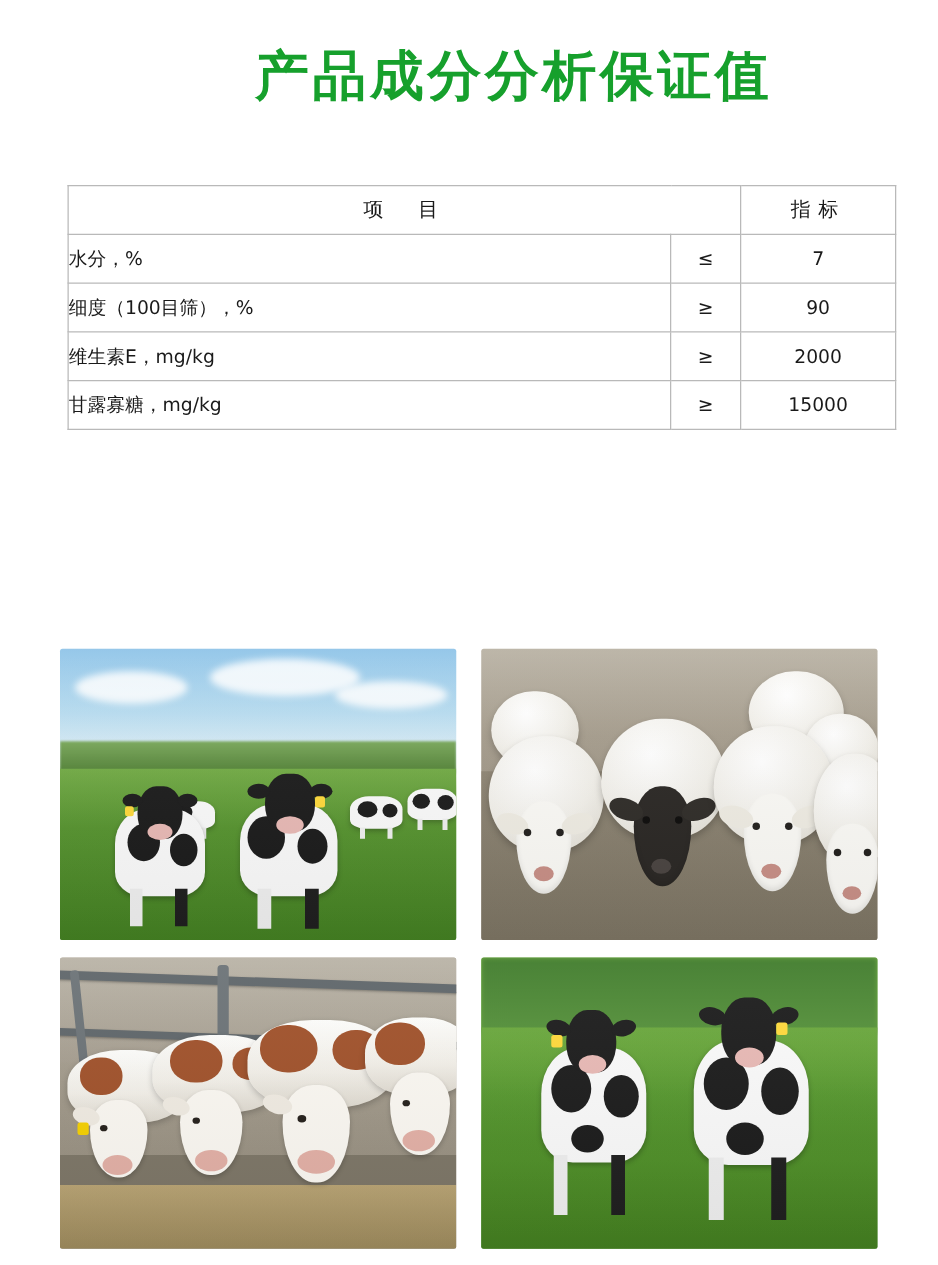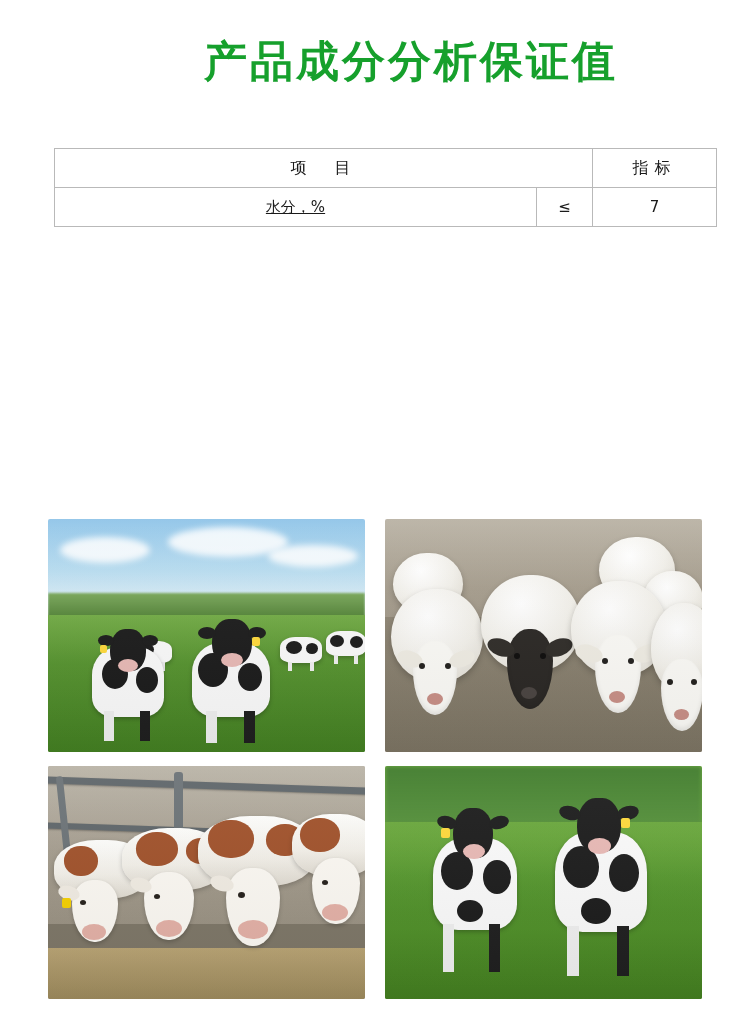--- a/index.html
+++ b/index.html
@@ -95,24 +95,23 @@
   table.spec thead th {
     text-align: center;
     font-size: 16px;
     letter-spacing: 6px;
   }
   .col-item { width: 482px; }
   .col-sym  { width: 56px; }
   .col-val  { width: 124px; }
 
   .cell-item {
-    text-align: center;
+    text-align: left;
     padding-left: 14px;
     font-size: 15px;
-    text-decoration: underline;
   }
   .cell-sym {
     text-align: center;
     font-size: 15px;
     color: #333;
   }
   .cell-val {
     text-align: center;
     font-size: 15px;
   }
@@ -311,20 +310,35 @@
           <th class="hdr-item" colspan="2">项　目</th>
           <th class="hdr-val">指标</th>
         </tr>
       </thead>
       <tbody>
         <tr>
           <td class="cell-item">水分，%</td>
           <td class="cell-sym">≤</td>
           <td class="cell-val">7</td>
         </tr>
+        <tr>
+          <td class="cell-item">细度（100目筛），%</td>
+          <td class="cell-sym">≥</td>
+          <td class="cell-val">90</td>
+        </tr>
+        <tr>
+          <td class="cell-item">维生素E，mg/kg</td>
+          <td class="cell-sym">≥</td>
+          <td class="cell-val">2000</td>
+        </tr>
+        <tr>
+          <td class="cell-item">甘露寡糖，mg/kg</td>
+          <td class="cell-sym">≥</td>
+          <td class="cell-val">15000</td>
+        </tr>
       </tbody>
     </table>
   </div>
 
   <div class="section-head head-2">
   </div>
 
   <div class="grid">
 
     <div class="photo p1">

